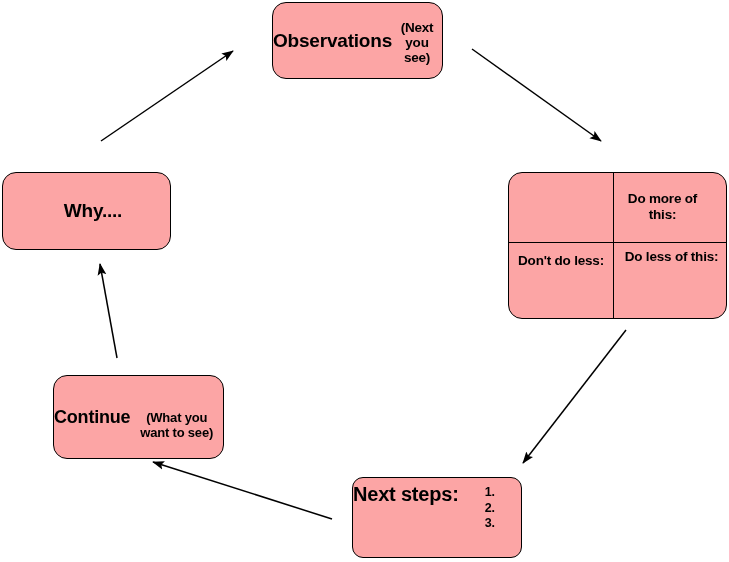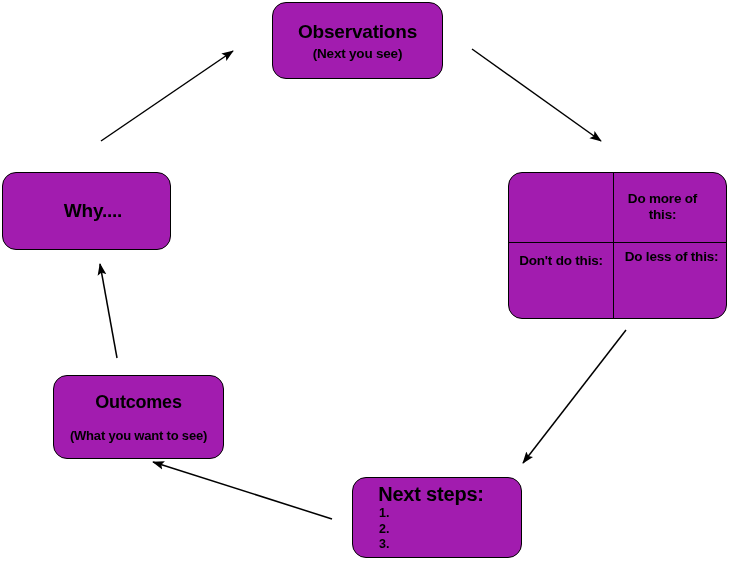--- a/index.html
+++ b/index.html
@@ -23,25 +23,25 @@
     position: absolute;
     left: 0;
     top: 0;
     width: 729px;
     height: 562px;
     pointer-events: none;
   }
   .node {
     position: absolute;
     box-sizing: border-box;
-    background: #a21caf;
+    background: #fca5a5;
     border: 1.6px solid #000000;
     border-radius: 14px;
     display: flex;
-    flex-direction: column;
+    flex-direction: row;
     align-items: center;
     justify-content: center;
     text-align: center;
   }
   .node-title {
     font-weight: bold;
     letter-spacing: -0.2px;
   }
   .node-sub {
     font-weight: bold;
@@ -79,20 +79,21 @@
 
   
   #node-nextsteps {
     left: 352px;
     top: 477px;
     width: 170px;
     height: 81px;
     justify-content: flex-start;
     align-items: stretch;
     padding: 6px 12px 0 0;
+    border-radius: 11px;
   }
   #node-nextsteps .node-title {
     font-size: 20px;
     text-align: center;
     line-height: 1.05;
   }
   .steps-list {
     margin: 1px 0 0 26px;
     text-align: left;
     font-size: 12.5px;
@@ -169,36 +170,36 @@
   <div class="node" id="node-observations">
     <div class="node-title">Observations</div>
     <div class="node-sub">(Next you see)</div>
   </div>
 
   <div class="node" id="node-quadrant">
     <div class="quad-inner">
       <div class="quad-vline"></div>
       <div class="quad-hline"></div>
       <div class="quad-cell" id="quad-domore">Do more of this:</div>
-      <div class="quad-cell" id="quad-dont">Don't do this:</div>
+      <div class="quad-cell" id="quad-dont">Don't do less:</div>
       <div class="quad-cell" id="quad-doless">Do less of this:</div>
     </div>
   </div>
 
   <div class="node" id="node-nextsteps">
     <div class="node-title">Next steps:</div>
     <div class="steps-list">
       <div>1.</div>
       <div>2.</div>
       <div>3.</div>
     </div>
   </div>
 
   <div class="node" id="node-outcomes">
-    <div class="node-title">Outcomes</div>
+    <div class="node-title">Continue</div>
     <div class="node-sub">(What you want to see)</div>
   </div>
 
   <div class="node" id="node-why">
     <div class="node-title">Why....</div>
   </div>
 
 </div>
 
 </body></html>

